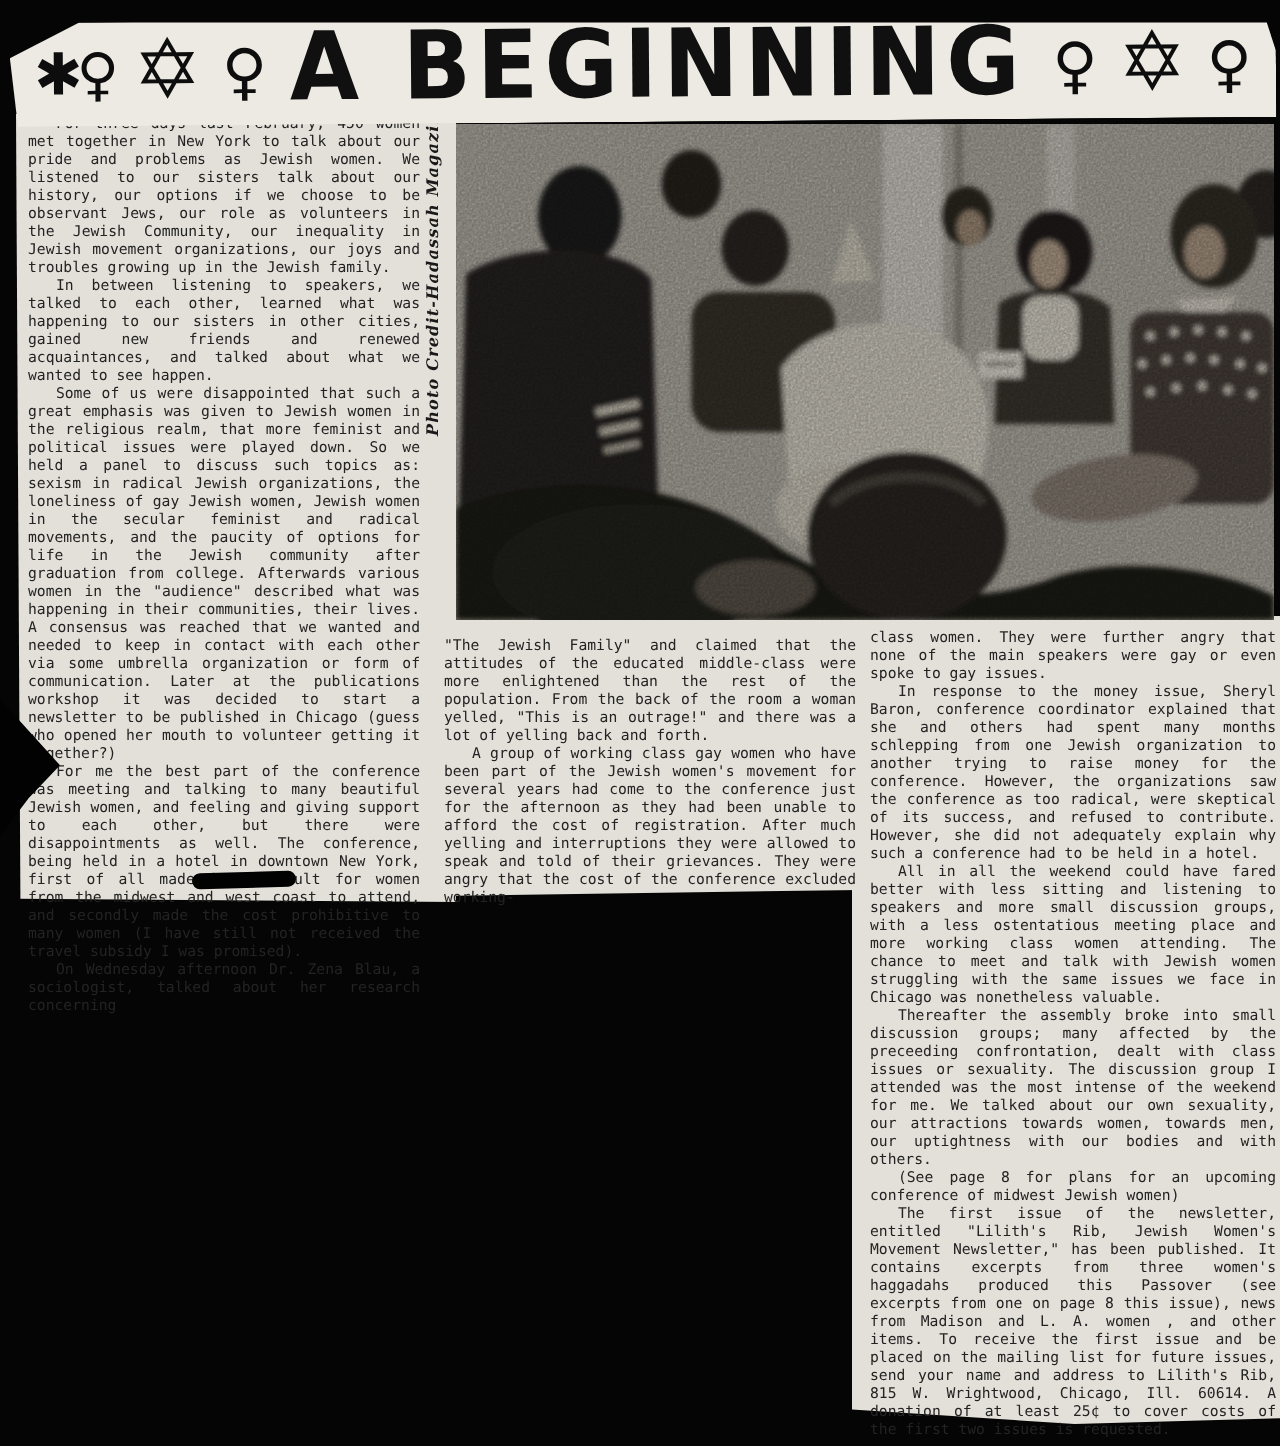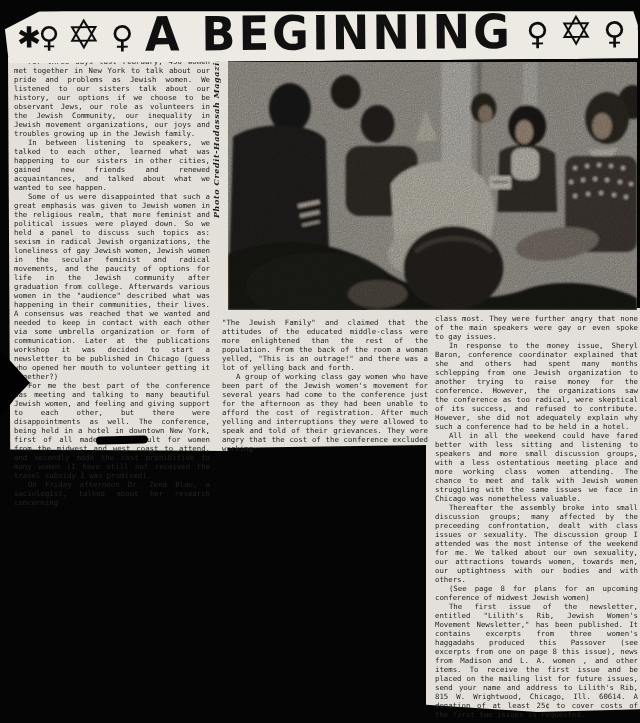--- a/index.html
+++ b/index.html
@@ -154,31 +154,31 @@
     <rect width="410" height="248" filter="url(#grain)" opacity="0.33"></rect>
   </svg>
 
   <div id="photo-caption">Photo Credit-Hadassah Magazine</div>
 
   <div class="coltext" id="text-left">
       <p>For three days last February, 450 women met together in New York to talk about our pride and problems as Jewish women.  We listened to our sisters talk about our history, our options if we choose to be observant Jews, our role as volunteers in the Jewish Community, our inequality in Jewish movement organizations, our joys and troubles growing up in the Jewish family.</p>
       <p>In between listening to speakers, we talked to each other, learned what  was happening to our sisters in other cities, gained new friends and renewed acquaintances, and talked about what we wanted to see happen.</p>
       <p>Some of us were disappointed that such a great emphasis was given to Jewish women in the religious realm, that more feminist and political issues were played down.  So we held a panel to discuss such topics as:  sexism in radical Jewish organizations, the loneliness of gay Jewish women, Jewish women in the secular feminist and radical movements, and the paucity of options for life in the Jewish community after graduation from college. Afterwards various women in the "audience" described what was happening in their communities, their lives.  A consensus was reached that we wanted and needed to keep in contact with each other via some umbrella organization or form of communication.  Later at the publications workshop it was decided to start a newsletter to be published in Chicago (guess who opened her mouth to volunteer getting it together?)</p>
       <p>For me the best part of the conference was meeting and talking to many beautiful Jewish women, and feeling and giving support to each other, but there were disappointments as well.  The conference, being held in a hotel in downtown New York, first of all made it difficult for women from the midwest and west coast to attend, and secondly made the cost prohibitive to many women (I have still not received the travel subsidy I was promised).</p>
-      <p>On Friday afternoon Dr. Zena Blau, a sociologist, talked about her research concerning</p>
+      <p>On Wednesday afternoon Dr. Zena Blau, a sociologist, talked about her research concerning</p>
     </div>
 
   <div class="coltext" id="text-mid">
       <p>"The Jewish Family" and claimed that the attitudes of the educated middle-class were more enlightened than the rest of the population.  From the back of the room a woman yelled, "This is an outrage!" and there was a lot of yelling back and forth.</p>
       <p>A group of working class gay women who have been part of the Jewish women's movement for several years had come to the conference just for the afternoon as they had been unable to afford the cost of registration.  After much yelling and interruptions they were allowed to speak and told of their grievances.  They were angry that the cost of the conference excluded working-</p>
     </div>
 
   <div class="coltext" id="text-right">
     <div>
-        <p>class most.  They were further angry that none of the main speakers were gay or even spoke to gay issues.</p>
+        <p>class women.  They were further angry that none of the main speakers were gay or even spoke to gay issues.</p>
         <p>In response to the money issue,  Sheryl Baron, conference coordinator explained that she and others had spent many months schlepping from one Jewish organization to another trying to raise money for the conference.  However, the organizations saw the conference as too radical, were skeptical of its success, and refused to contribute.  However, she did not adequately explain why such a conference had to be held in a hotel.</p>
         <p>All in all the weekend could have fared better with less sitting and listening to speakers and more small discussion groups, with a less ostentatious meeting place and more working class women attending.  The chance to meet and talk with Jewish women struggling with the same issues we face in Chicago was nonetheless valuable.</p>
         <p>Thereafter the assembly broke into small discussion groups; many affected by the preceeding confrontation, dealt with class issues or sexuality. The discussion group I attended was the most intense of the weekend for me.  We talked about our own sexuality, our attractions towards women, towards men, our uptightness with our bodies and with others.</p>
         <p>(See page 8 for plans for an upcoming conference of midwest Jewish women)</p>
         <p>The first issue of the newsletter, entitled "Lilith's Rib, Jewish Women's Movement Newsletter," has been published.  It contains excerpts from three women's haggadahs produced this Passover (see excerpts from one on page 8 this issue), news from Madison and L. A. women , and other items.  To receive the first issue and be placed on the mailing list for future issues, send your name and address to Lilith's Rib, 815 W. Wrightwood, Chicago, Ill. 60614.  A donation of at least 25¢ to cover costs of the first two issues is requested.</p>
       </div>
 
   </div>
 
   <div class="blot" id="blot-wedge"></div>

